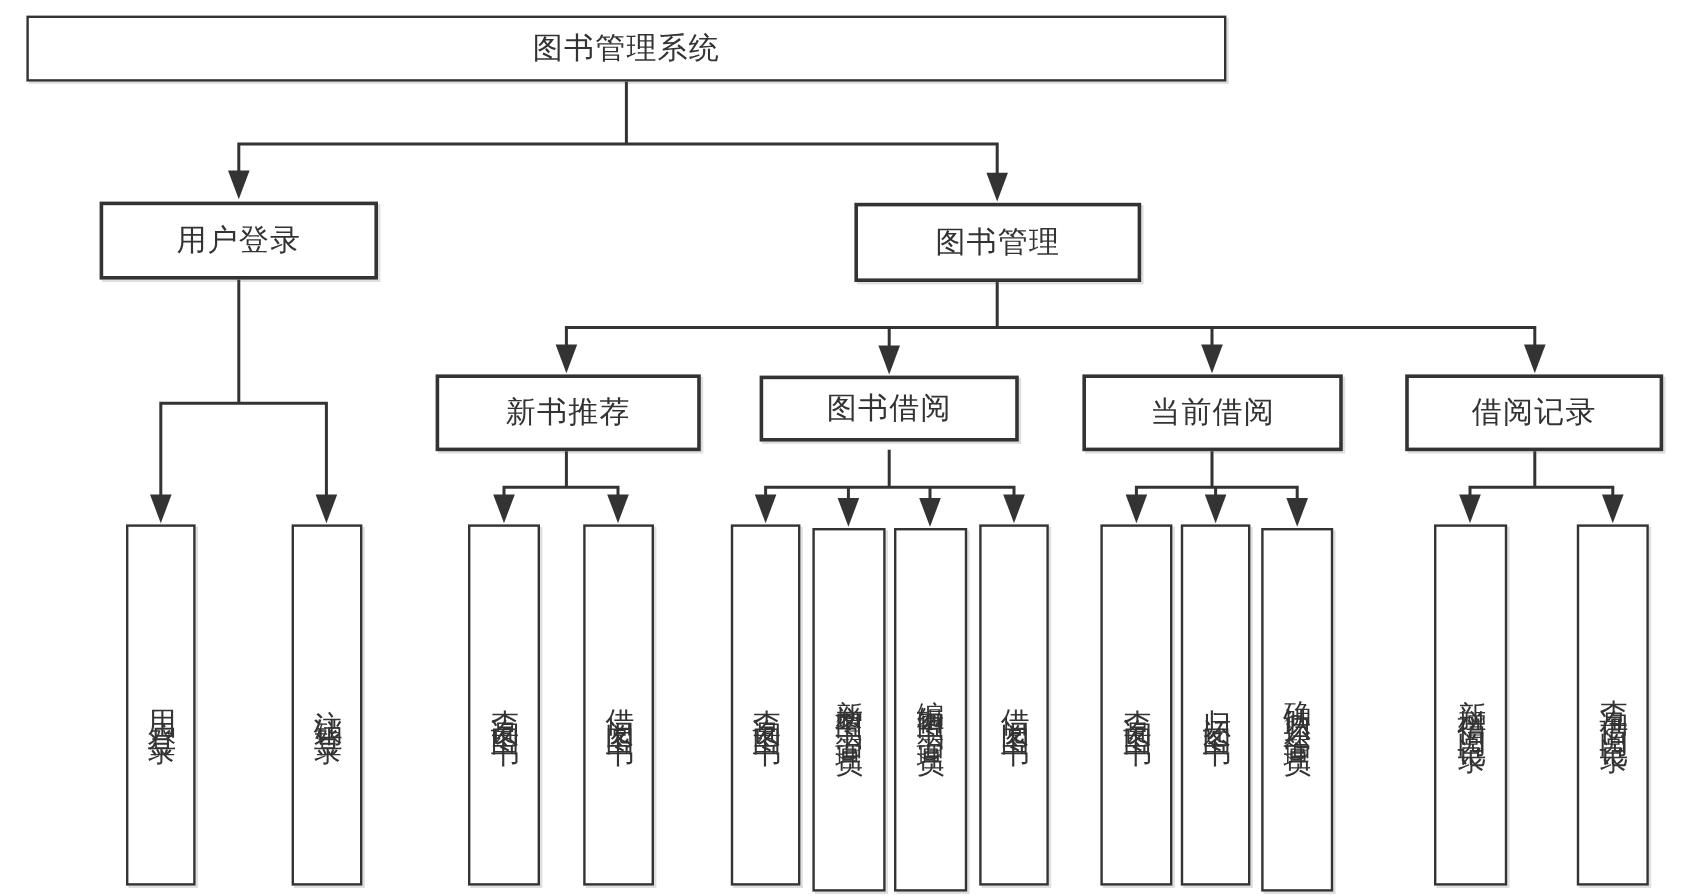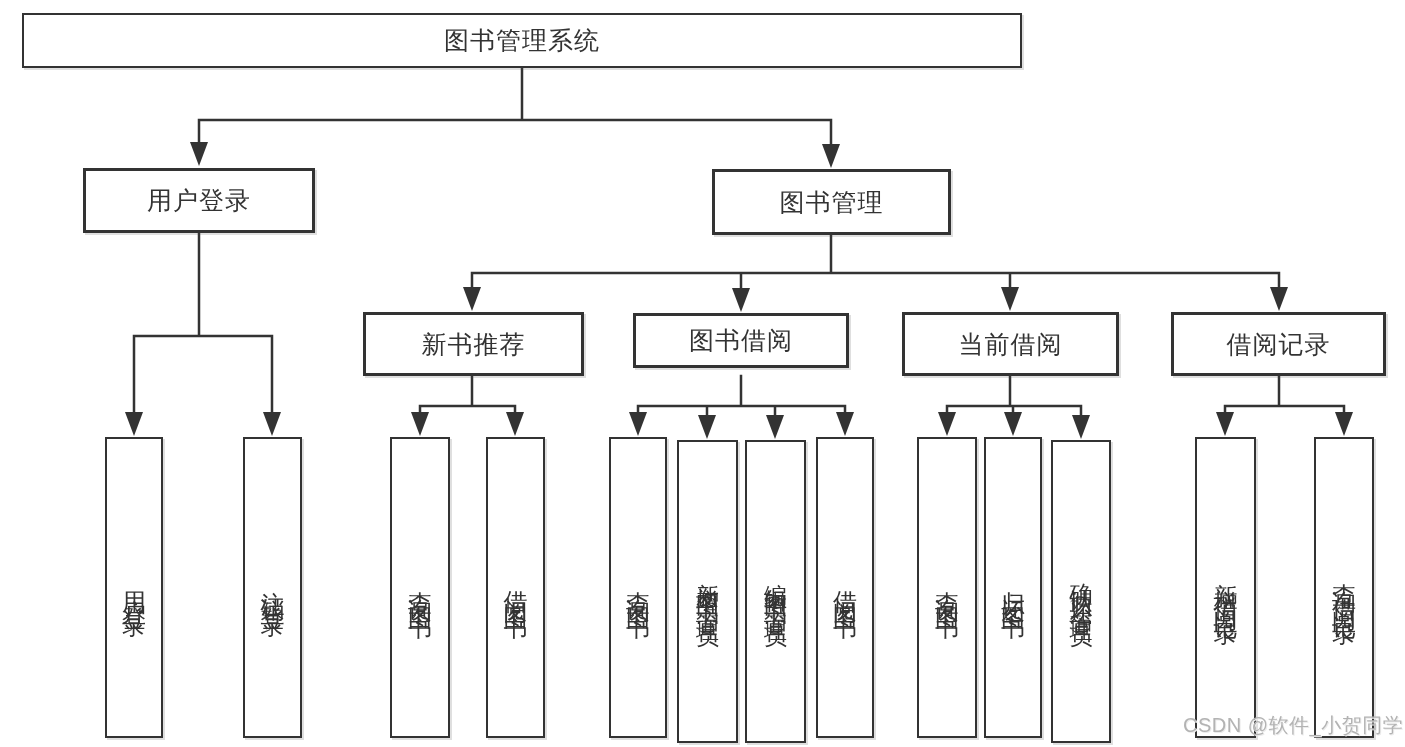--- a/index.html
+++ b/index.html
@@ -150,14 +150,13 @@
     <span class="vlabel">确认归还（管理员）</span>
   </div>
 
   <div class="box vbox" style="left:1195px;top:437px;width:61px;height:301px">
     <span class="vlabel">新增借阅记录</span>
   </div>
   <div class="box vbox" style="left:1314px;top:437px;width:60px;height:301px">
     <span class="vlabel">查询借阅记录</span>
   </div>
 
-  <div id="watermark">CSDN @软件_小贺同学</div>
 </div>
 
 </body></html>

